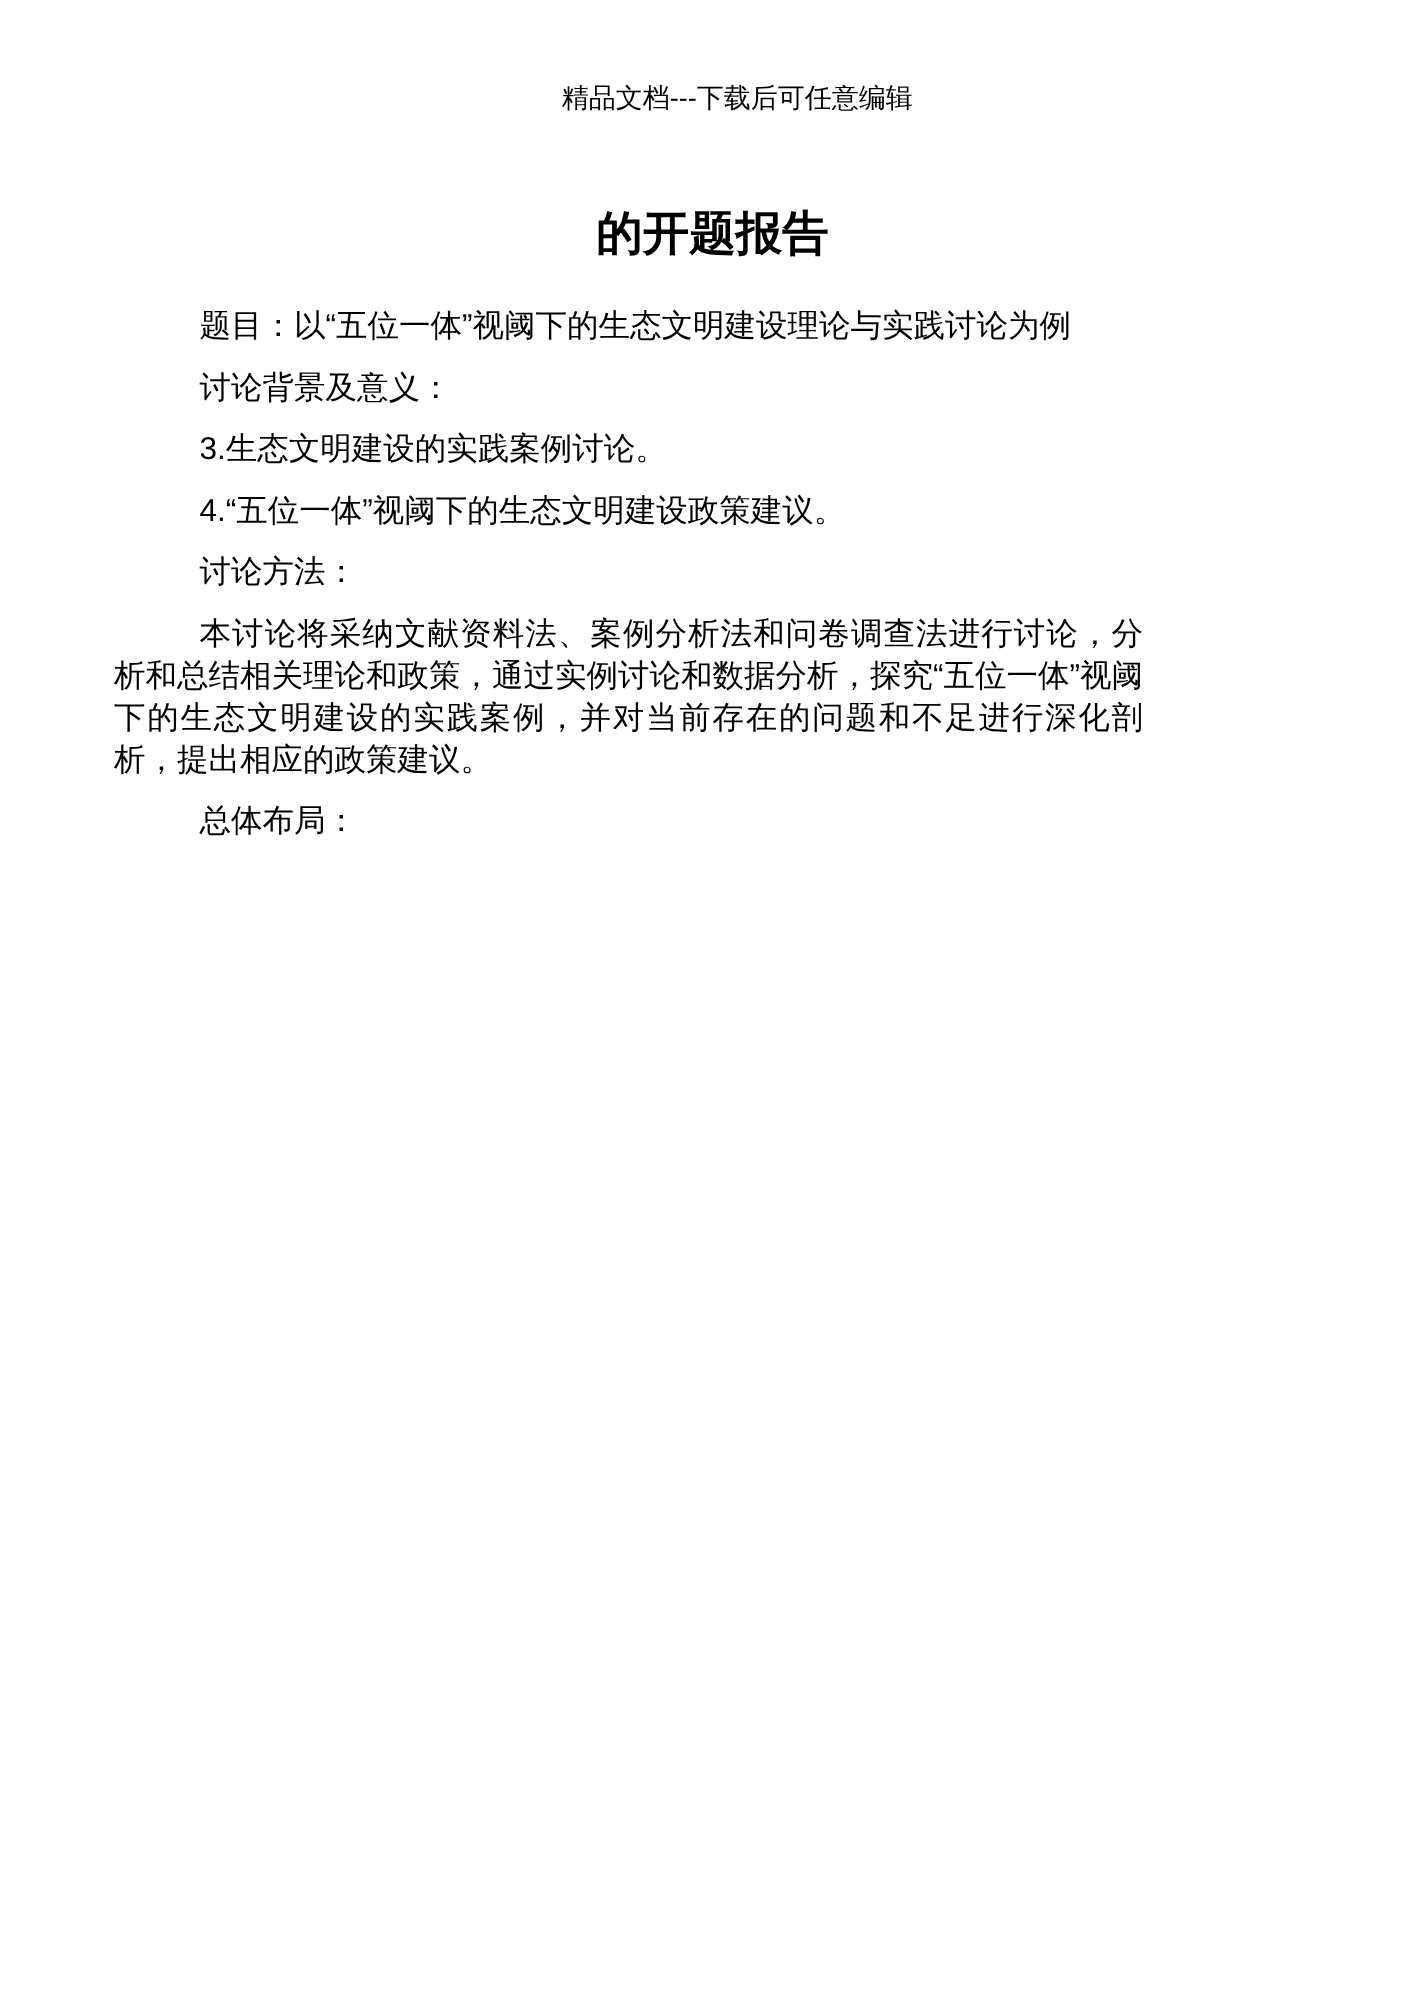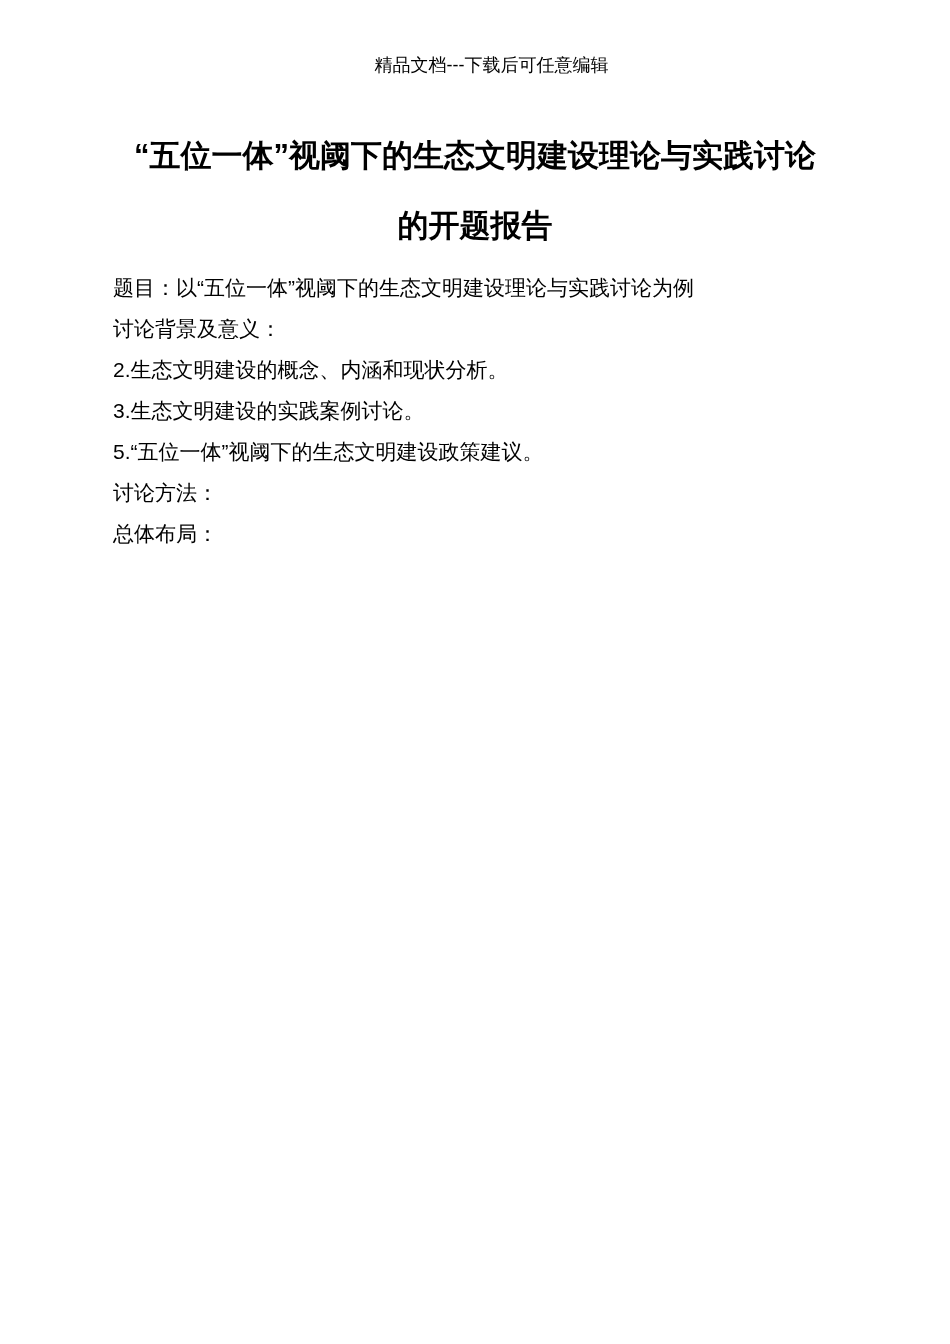--- a/index.html
+++ b/index.html
@@ -34,48 +34,47 @@
     text-align: center;
     font-size: 31px;
     line-height: 70px;
     font-weight: 700;
     color: #000000;
   }
   .title-line {
     display: block;
   }
   .content {
-    margin-left: 56px;
+    margin-left: 76px;
     width: 686px;
   }
   .para {
     margin: 0 0 13px 0;
     font-size: 21px;
     line-height: 28px;
     text-indent: 57px;
     text-align: justify;
     color: #000000;
     word-break: break-all;
   }
 </style>
 </head>
 <body>
 
 <div class="page">
 
   <p class="watermark">精品文档---下载后可任意编辑</p>
 
   <h1 class="title">
-    <span class="title-line">“五位一体”视阈下的生态文明建设理论与实践讨论</span>
     <span class="title-line">的开题报告</span>
   </h1>
 
   <div class="content">
     <p class="para">题目：以“五位一体”视阈下的生态文明建设理论与实践讨论为例</p>
     <p class="para">讨论背景及意义：</p>
-    <p class="para">2.生态文明建设的概念、内涵和现状分析。</p>
     <p class="para">3.生态文明建设的实践案例讨论。</p>
-    <p class="para">5.“五位一体”视阈下的生态文明建设政策建议。</p>
+    <p class="para">4.“五位一体”视阈下的生态文明建设政策建议。</p>
     <p class="para">讨论方法：</p>
+    <p class="para">本讨论将采纳文献资料法、案例分析法和问卷调查法进行讨论，分析和总结相关理论和政策，通过实例讨论和数据分析，探究“五位一体”视阈下的生态文明建设的实践案例，并对当前存在的问题和不足进行深化剖析，提出相应的政策建议。</p>
     <p class="para">总体布局：</p>
   </div>
 
 </div>
 
 </body></html>

